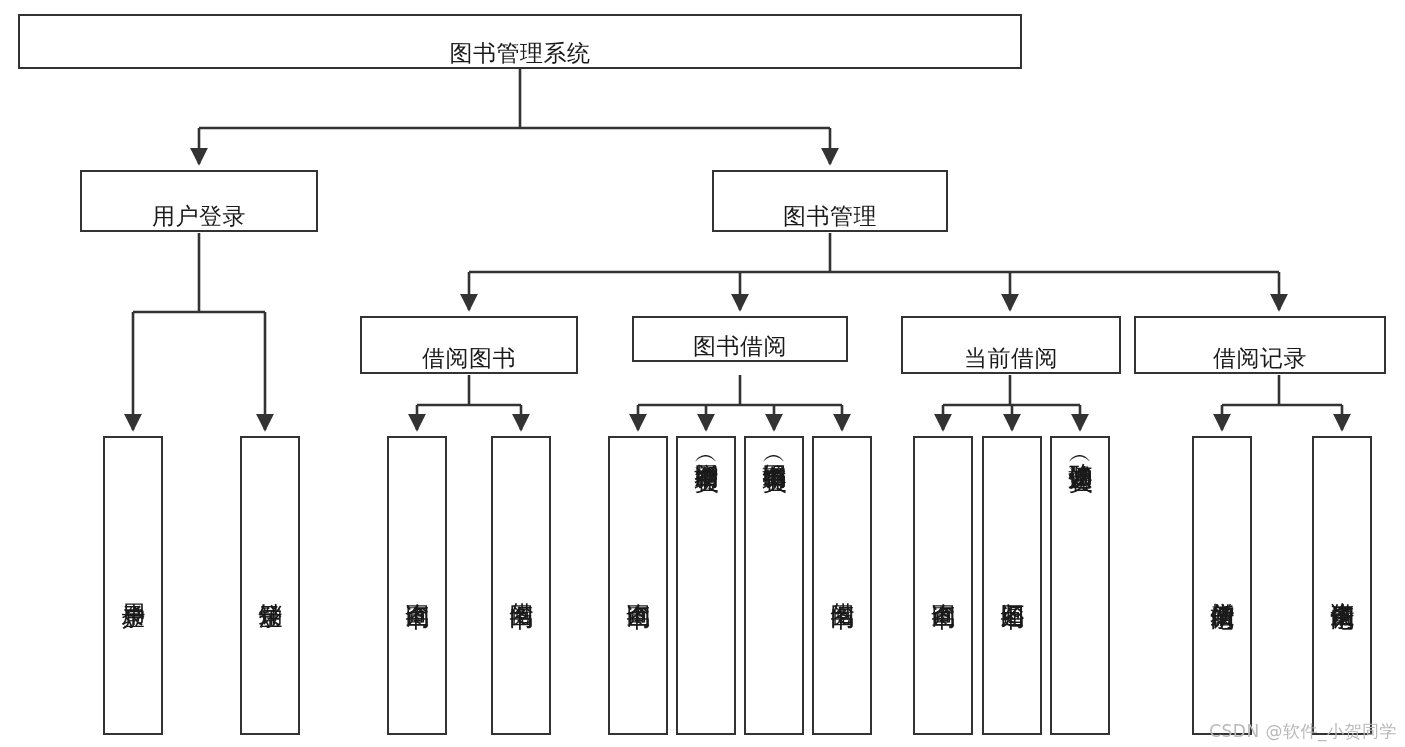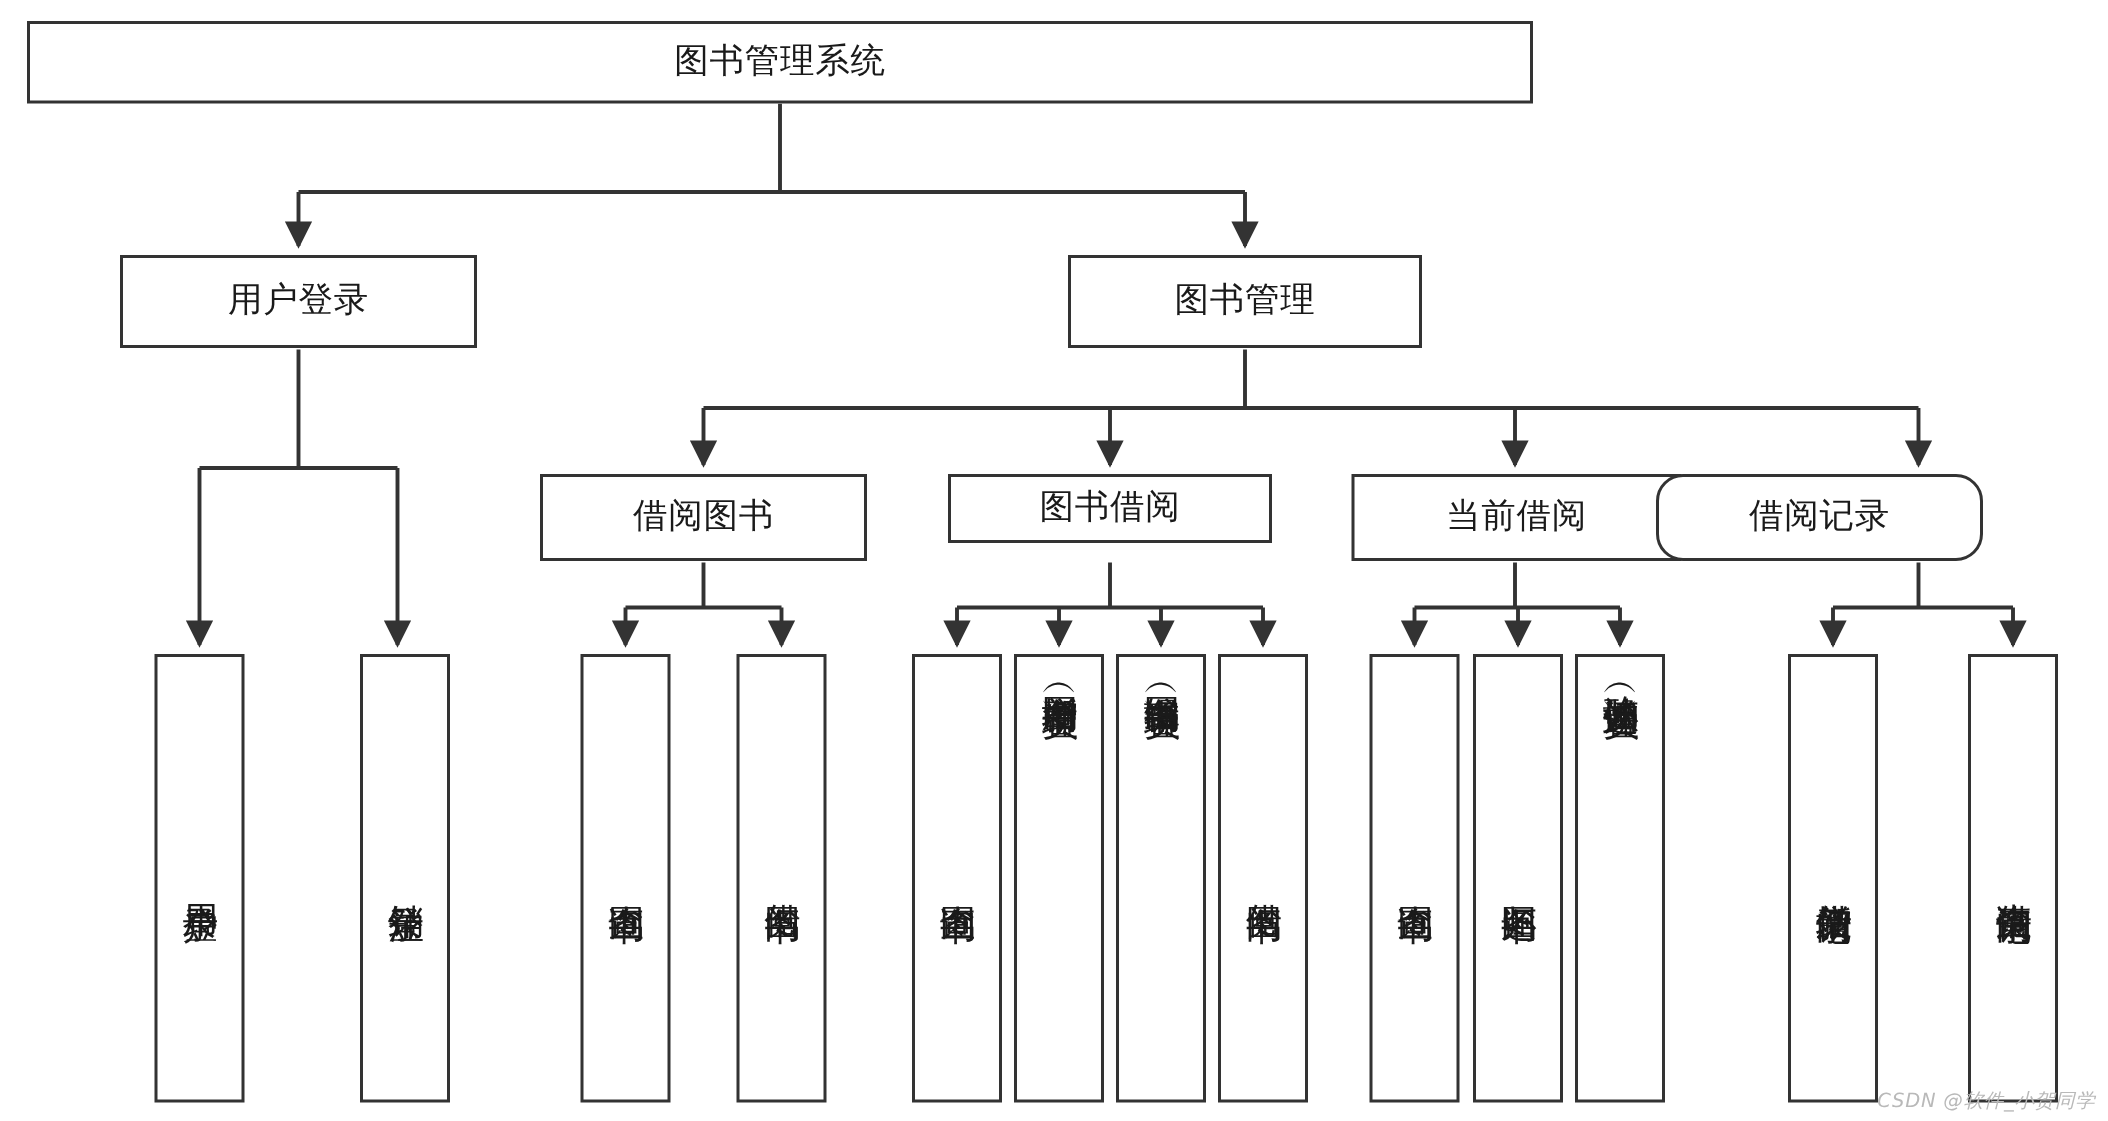--- a/index.html
+++ b/index.html
@@ -25,21 +25,21 @@
     width: 1405px;
     height: 747px;
     pointer-events: none;
   }
   .node {
     position: absolute;
     box-sizing: border-box;
     background: #ffffff;
     border: 2px solid #333333;
     display: flex;
-    align-items: center;
+    align-items: flex-end;
     justify-content: center;
     color: #1a1a1a;
   }
   .node-label {
     display: block;
     text-align: center;
     line-height: 1.18;
     color: #1a1a1a;
   }
   
@@ -66,26 +66,25 @@
     white-space: nowrap;
   }
   .node.vert.centered {
     align-items: center;
     padding-top: 0;
   }
   #watermark {
     position: absolute;
     right: 8px;
     bottom: 4px;
-    font-size: 13px;
+    font-size: 17px;
     color: #b9b9b9;
     letter-spacing: 0.5px;
     white-space: nowrap;
     font-family: "DejaVu Sans", "Liberation Sans", sans-serif;
-    font-style: italic;
   }
 </style>
 </head>
 <body>
 
 <div id="diagram-root">
 
   <svg id="edge-layer" viewBox="0 0 1405 747" width="1405" height="747" xmlns="http://www.w3.org/2000/svg">
     <defs>
       <marker id="arrow" viewBox="0 0 10 10" refX="9" refY="5" markerWidth="7" markerHeight="7" orient="auto-start-reverse">
@@ -150,21 +149,21 @@
 
   <div class="node horiz" style="left:360px; top:316px; width:218px; height:58px;">
     <span class="node-label">借阅图书</span>
   </div>
   <div class="node horiz" style="left:632px; top:316px; width:216px; height:46px;">
     <span class="node-label">图书借阅</span>
   </div>
   <div class="node horiz" style="left:901px; top:316px; width:220px; height:58px;">
     <span class="node-label">当前借阅</span>
   </div>
-  <div class="node horiz" style="left:1104px; top:316px; width:218px; height:58px;border-radius:18px;">
+  <div class="node horiz" style="left:1134px; top:316px; width:252px; height:58px;">
     <span class="node-label">借阅记录</span>
   </div>
 
   <div class="node vert centered" style="left:103px; top:436px; width:60px; height:299px;">
     <span class="node-label">用户登录</span>
   </div>
   <div class="node vert centered" style="left:240px; top:436px; width:60px; height:299px;">
     <span class="node-label">注销登录</span>
   </div>
 

